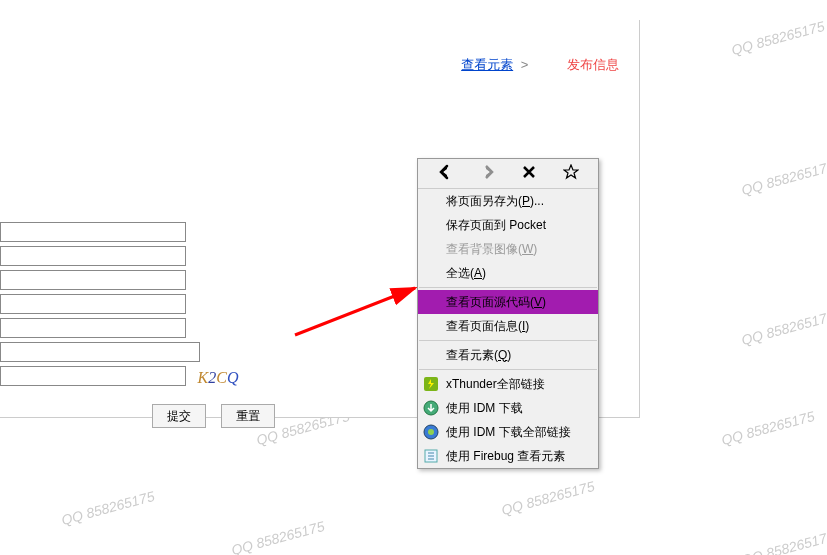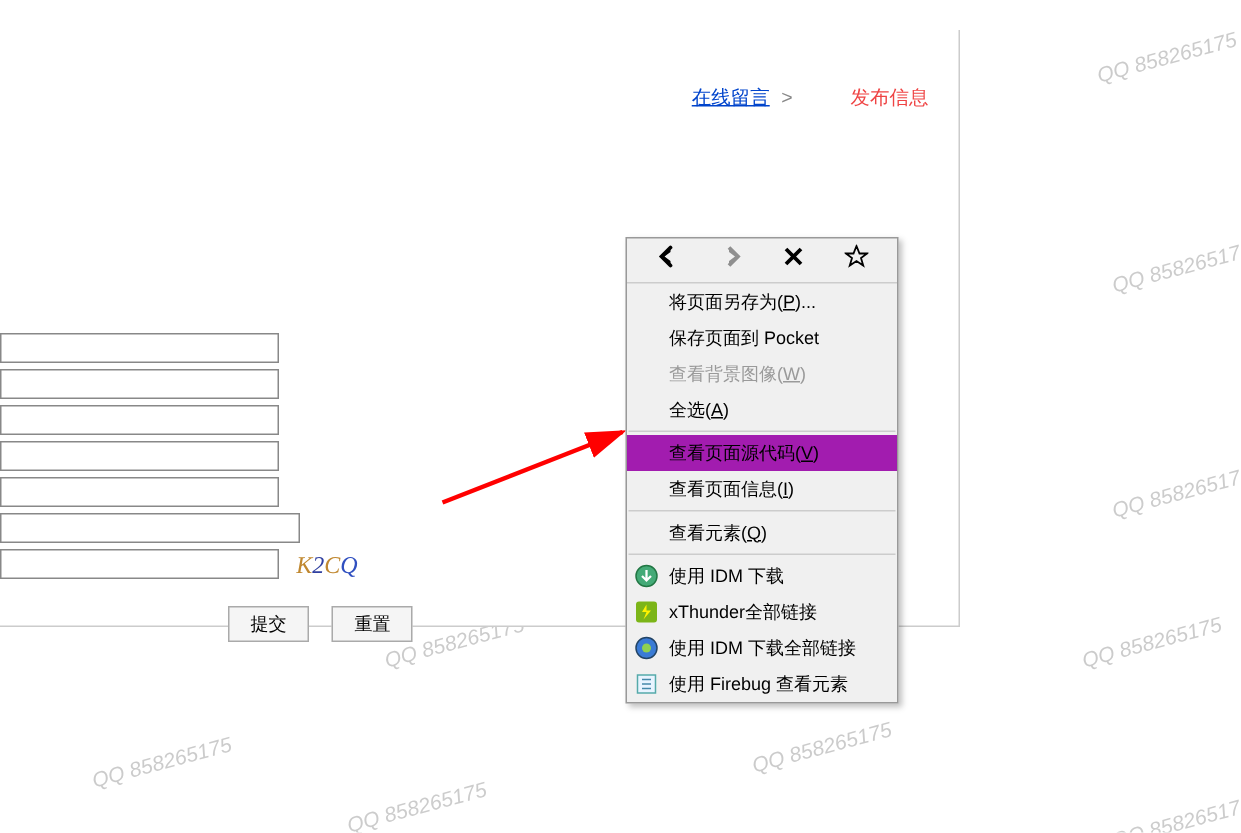--- a/index.html
+++ b/index.html
@@ -49,21 +49,21 @@
     <div class="watermark" style="left: 500px; top: 490px;">QQ 858265175</div>
     <div class="watermark" style="left: 720px; top: 420px;">QQ 858265175</div>
     <div class="watermark" style="left: 740px; top: 320px;">QQ 858265175</div>
     <div class="watermark" style="left: 60px; top: 500px;">QQ 858265175</div>
     <div class="watermark" style="left: 740px; top: 540px;">QQ 858265175</div>
     <div class="watermark" style="left: 230px; top: 530px;">QQ 858265175</div>
   </div>
 
 <div class="page-content">
   <div class="breadcrumb">
-    <a href="#">在线留言</a>
+    <a href="#">查看元素</a>
     <span class="sep">&gt;</span>
     <span class="cur">发布信息</span>
   </div>
 
   <div class="form-area">
     <input type="text" style="">
     <input type="text" style="">
     <input type="text" style="">
     <input type="text" style="">
     <input type="text" style="">
@@ -126,34 +126,34 @@
         <span>查看页面信息(<u>I</u>)</span>
       </div>
       <div class="ctx-sep"></div>
       <div class="ctx-item">
         <span>查看元素(<u>Q</u>)</span>
       </div>
       <div class="ctx-sep"></div>
       <div class="ctx-item">
         <span class="ctx-icon">
           <svg width="16" height="16">
+            <rect x="1" y="1" width="14" height="14" fill="#7cb518" rx="2"></rect>
+            <path d="M8 3 L5 8 L8 8 L6 13 L11 7 L8 7 Z" fill="#fff200"></path>
+          </svg>
+        </span>
+        <span>xThunder全部链接</span>
+      </div>
+      <div class="ctx-item">
+        <span class="ctx-icon">
+          <svg width="16" height="16">
             <circle cx="8" cy="8" r="7" fill="#4a7" stroke="#274" stroke-width="1"></circle>
             <path d="M8 4 L8 10 M5 8 L8 11 L11 8" stroke="#fff" stroke-width="1.5" fill="none"></path>
           </svg>
         </span>
         <span>使用 IDM 下载</span>
-      </div>
-      <div class="ctx-item">
-        <span class="ctx-icon">
-          <svg width="16" height="16">
-            <rect x="1" y="1" width="14" height="14" fill="#7cb518" rx="2"></rect>
-            <path d="M8 3 L5 8 L8 8 L6 13 L11 7 L8 7 Z" fill="#fff200"></path>
-          </svg>
-        </span>
-        <span>xThunder全部链接</span>
       </div>
       <div class="ctx-item">
         <span class="ctx-icon">
           <svg width="16" height="16">
             <circle cx="8" cy="8" r="7" fill="#3a7bd5" stroke="#246" stroke-width="1"></circle>
             <circle cx="8" cy="8" r="3" fill="#8fd14f"></circle>
           </svg>
         </span>
         <span>使用 IDM 下载全部链接</span>
       </div>

